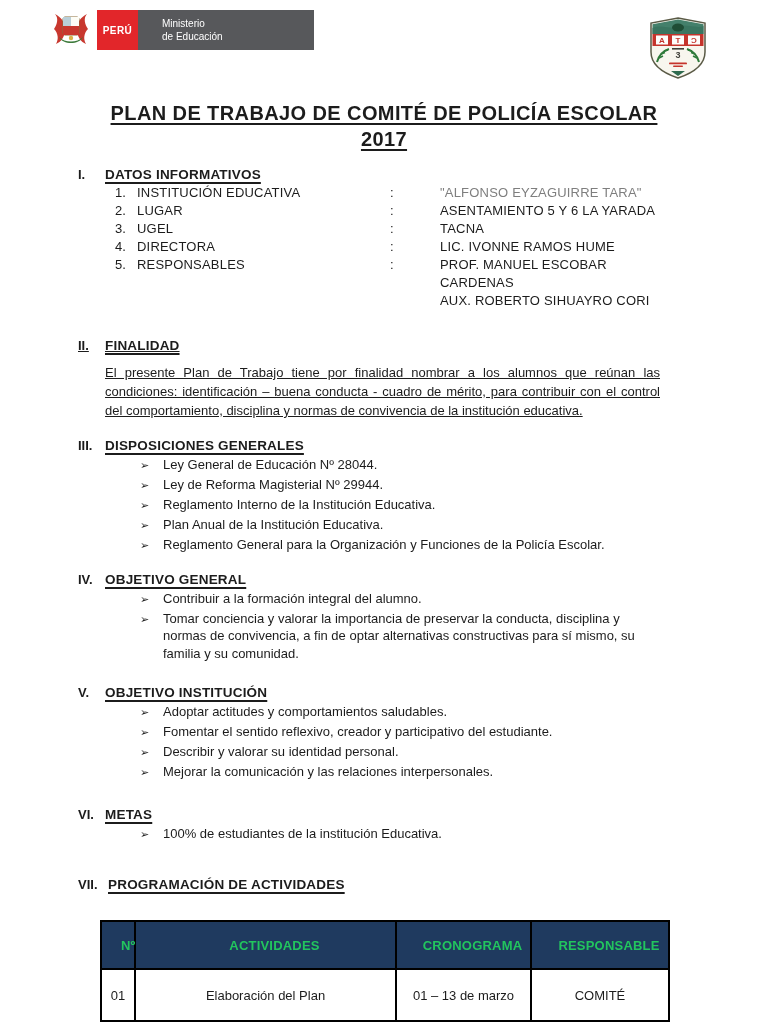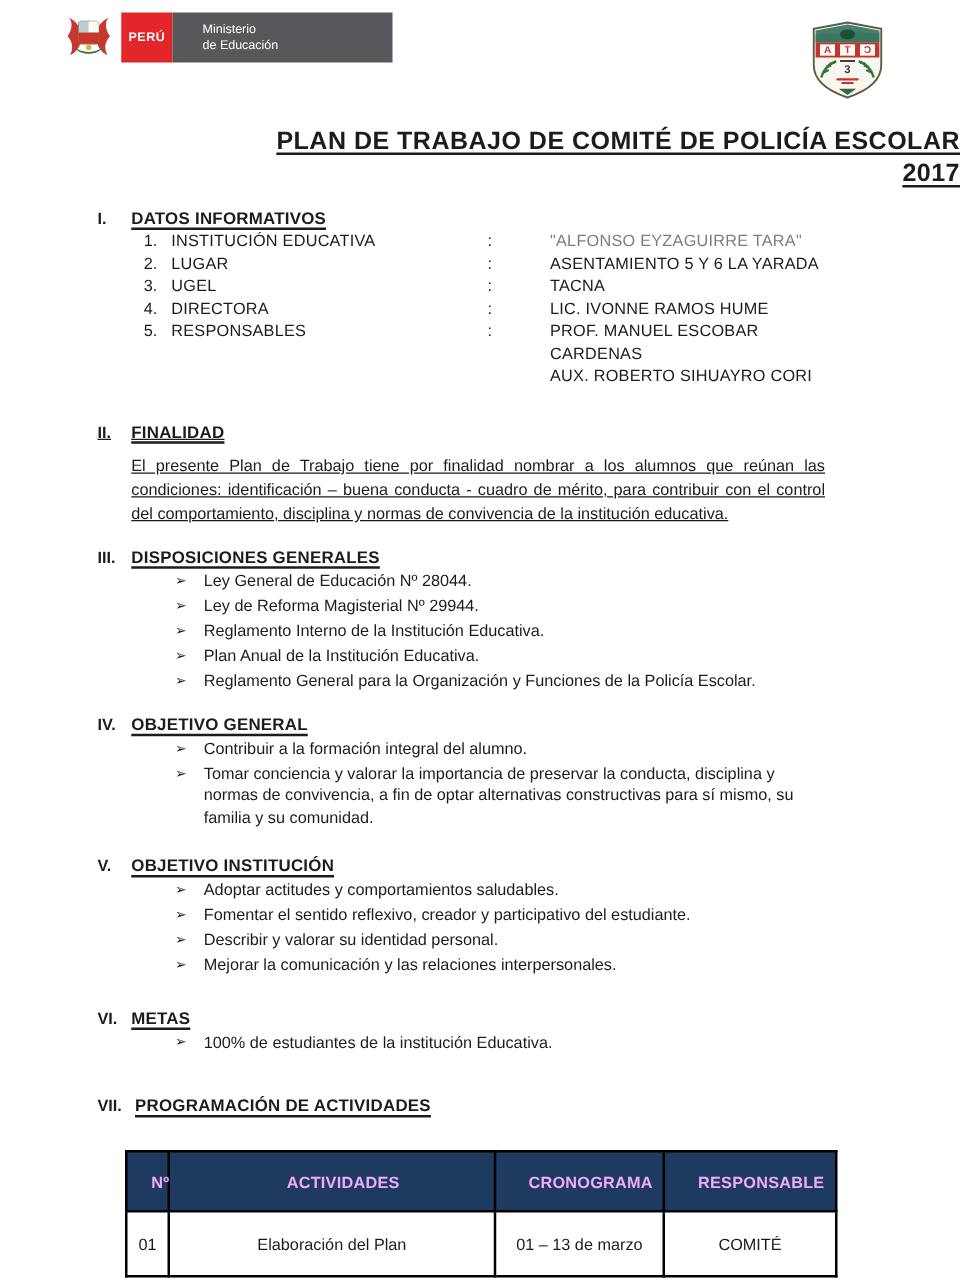--- a/index.html
+++ b/index.html
@@ -19,21 +19,21 @@
     width:41px; background:#e2262a; color:#fff; font-weight:bold; font-size:10px;
     display:flex; align-items:center; justify-content:center; letter-spacing:.4px;
   }
   .gray-box {
     width:152px; background:#57585b; color:#fff; font-size:10px; line-height:1.3;
     display:flex; flex-direction:column; justify-content:center; padding-left:24px;
   }
   .crest { position:absolute; right:56px; top:14px; width:68px; height:68px; }
   
   h1.doc-title {
-    margin:4px 0 0 0; text-align:right;
+    margin:4px 0 0 0; text-align:center;
     font-size:20px; line-height:26px; font-weight:bold; letter-spacing:.4px;
   }
   h1.doc-title .u { text-decoration:underline; text-decoration-thickness:2px; text-underline-offset:3px; }
   
   .sec { margin:0 108px 0 78px; font-size:13px; }
   .sec-head { display:flex; line-height:18px; }
   .rn { flex:none; width:27px; font-weight:bold; }
   .rn.wide { width:30px; }
   .ht { font-weight:bold; font-size:13.5px; text-decoration:underline; text-decoration-thickness:1.5px; text-underline-offset:2.5px; letter-spacing:.2px; }
   .sec-body { margin-left:27px; }
@@ -57,21 +57,21 @@
   .mt-sec3 { margin-top:17px; }
   .mt-sec4 { margin-top:16px; }
   .mt-sec5 { margin-top:22px; }
   .mt-sec6 { margin-top:24px; }
   .mt-sec7 { margin-top:33px; }
   
   .tbl-wrap { margin:26px 0 0 100px; }
   table.activities { border-collapse:collapse; width:568px; table-layout:fixed; }
   table.activities th, table.activities td { border:2px solid #000; text-align:center; vertical-align:middle; }
   table.activities th {
-    background:#1f3a5f; color:#f0abfc; font-size:13px; font-weight:bold; height:44px; letter-spacing:.2px;padding-left:19px;
+    background:#1f3a5f; color:#22c55e; font-size:13px; font-weight:bold; height:44px; letter-spacing:.2px;padding-left:19px;
   }
   table.activities td { height:48px; font-size:13px; background:#fff;border-radius:14px; }
   .col-n  { width:34px; }
   .col-a  { width:261px; }
   .col-c  { width:135px; }
   .col-r  { width:138px; }
 </style>
 </head>
 <body>
 

